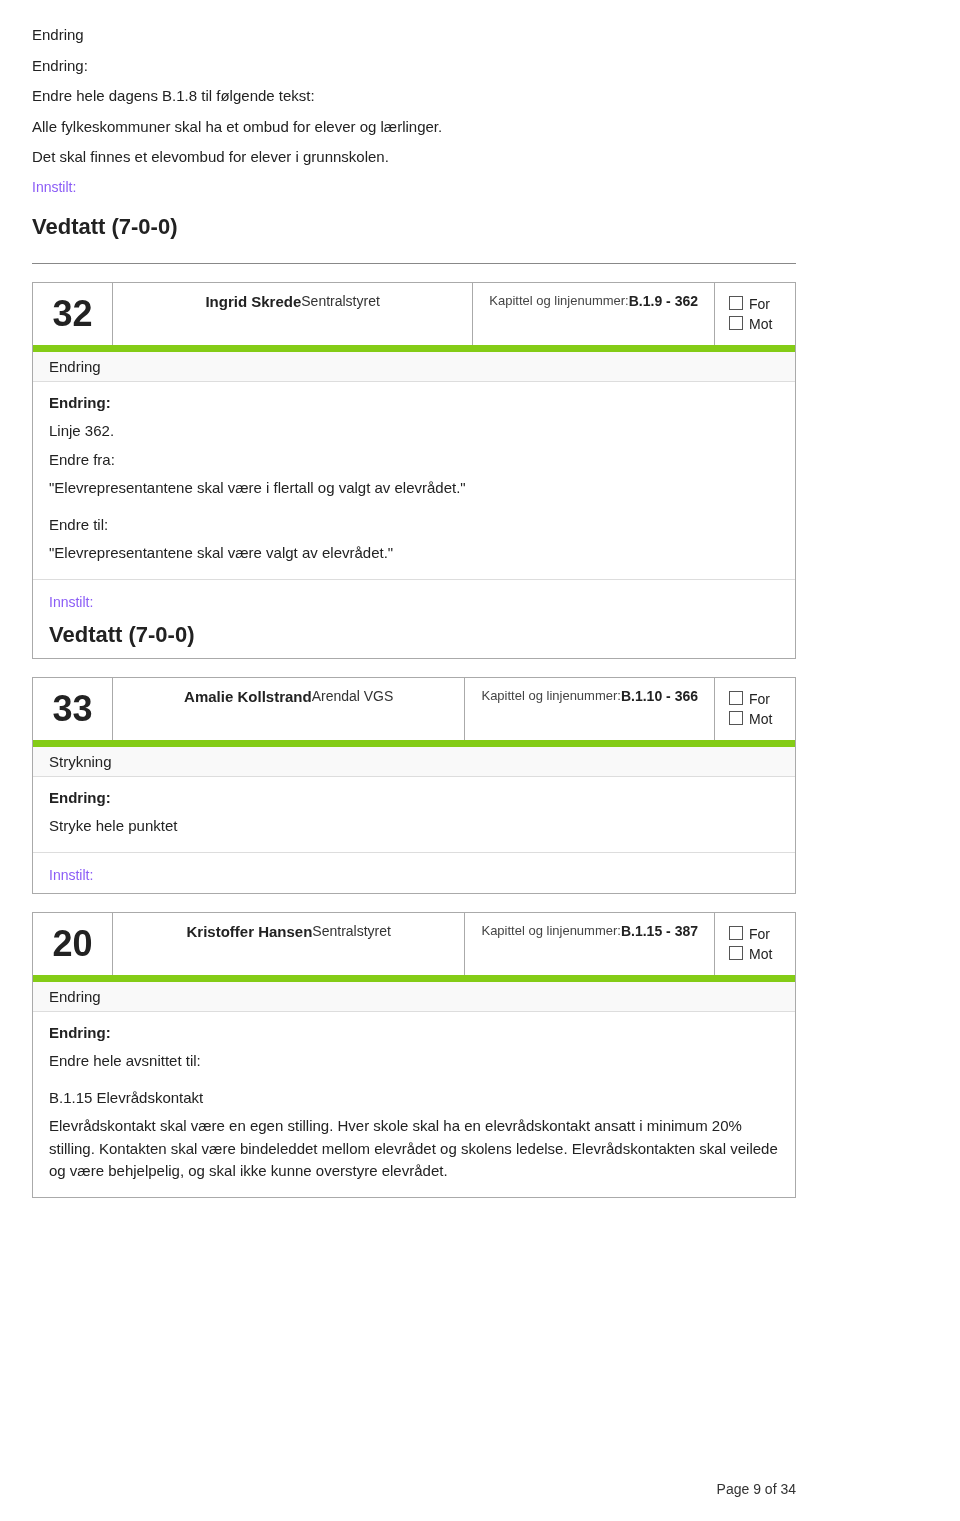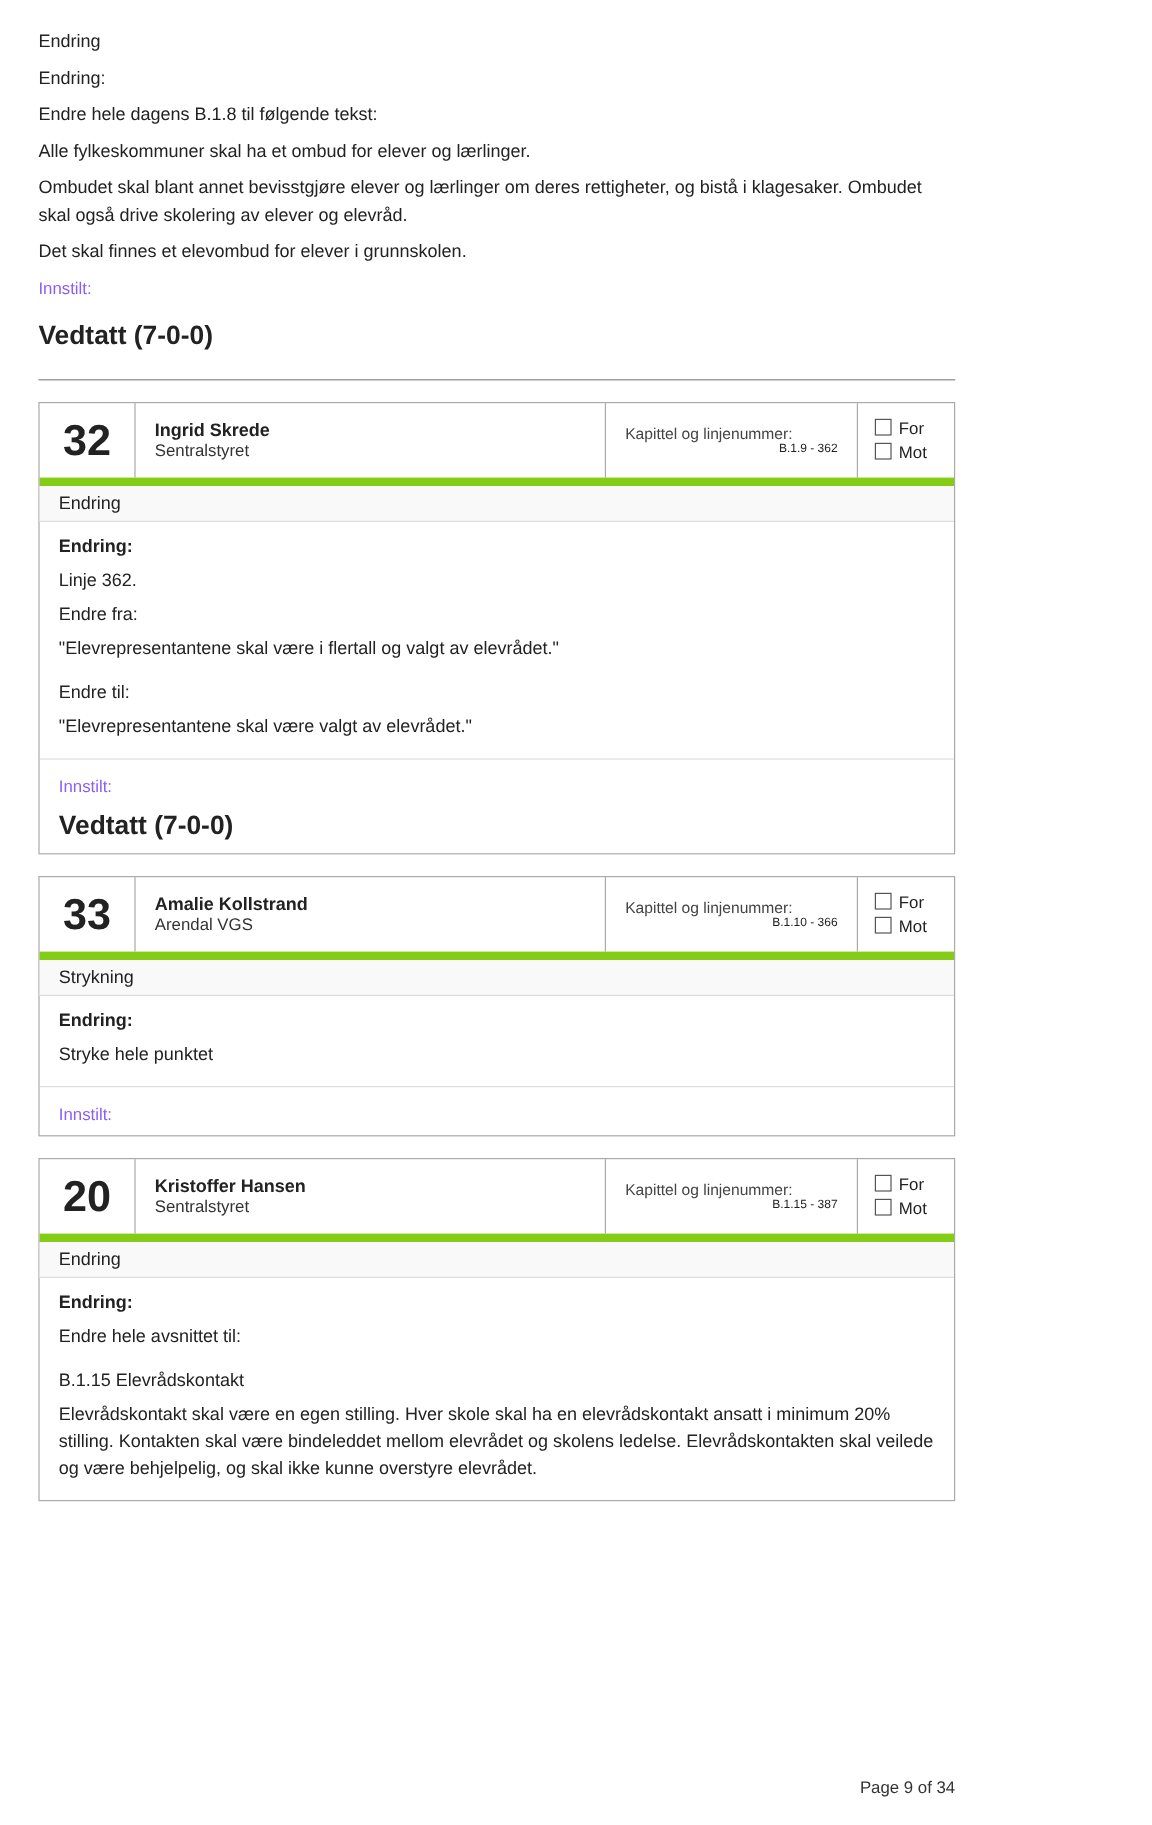--- a/index.html
+++ b/index.html
@@ -61,46 +61,46 @@
       align-items: center;
       justify-content: center;
       border-right: 1px solid #aaa;
       padding: 10px 0;
     }
     .proposal-person {
       flex: 1;
       padding: 10px 16px;
       border-right: 1px solid #aaa;
       display: flex;
-      flex-direction: column;
+      flex-direction: row;
       justify-content: center;
     }
     .proposal-person .name {
       font-weight: bold;
       font-size: 15px;
     }
     .proposal-person .org {
       font-size: 14px;
       color: #333;
     }
     .proposal-chapter {
       padding: 10px 16px;
       min-width: 210px;
       display: flex;
-      flex-direction: column;
+      flex-direction: row;
       justify-content: center;
       border-right: 1px solid #aaa;
     }
     .proposal-chapter .chapter-label {
       font-size: 13px;
       color: #444;
     }
     .proposal-chapter .chapter-value {
-      font-size: 10px;
-      font-weight: normal;
+      font-size: 14px;
+      font-weight: bold;
       text-align: right;
     }
     .proposal-formot {
       min-width: 80px;
       padding: 10px 14px;
       display: flex;
       flex-direction: column;
       justify-content: center;
       gap: 4px;
     }
@@ -160,21 +160,20 @@
 </head>
 <body>
 
 <div class="page">
 
   <div class="top-section">
     <p>Endring</p>
     <p>Endring:</p>
     <p>Endre hele dagens B.1.8 til følgende tekst:</p>
     <p>Alle fylkeskommuner skal ha et ombud for elever og lærlinger.</p>
-    <p>Ombudet skal blant annet bevisstgjøre elever og lærlinger om deres rettigheter, og bistå i klagesaker. Ombudet skal også drive skolering av elever og elevråd.</p>
     <p>Det skal finnes et elevombud for elever i grunnskolen.</p>
     <p class="innstilt-label">Innstilt:</p>
     <p class="vedtatt">Vedtatt (7-0-0)</p>
   </div>
 
   <div id="proposals-container">
       <div class="proposal-card">
         <div class="proposal-header">
           <div class="proposal-number">32</div>
           <div class="proposal-person">

